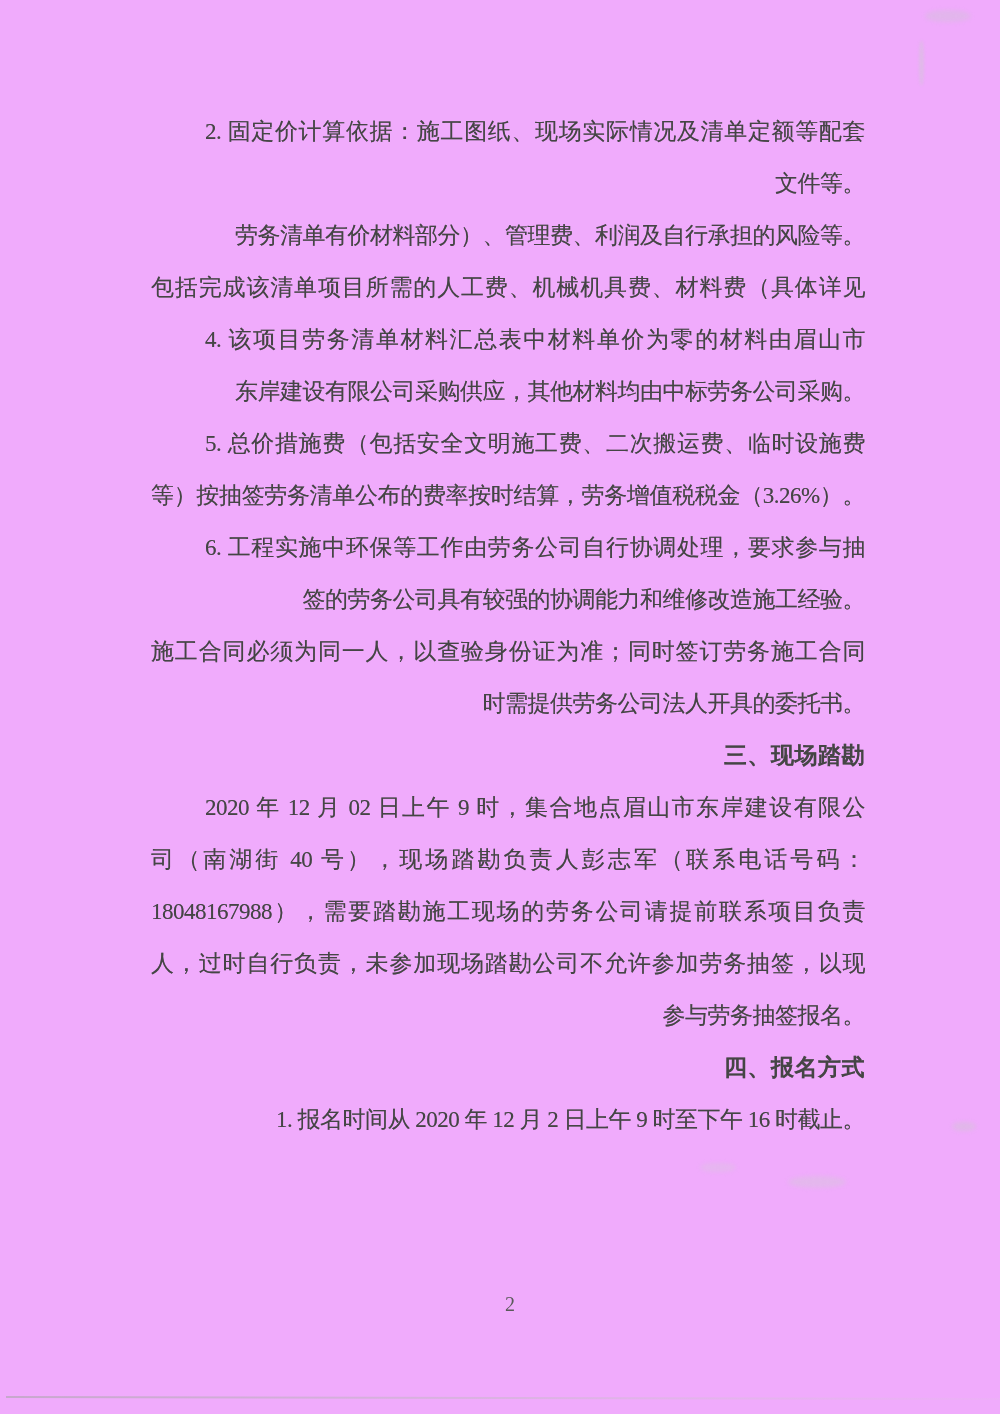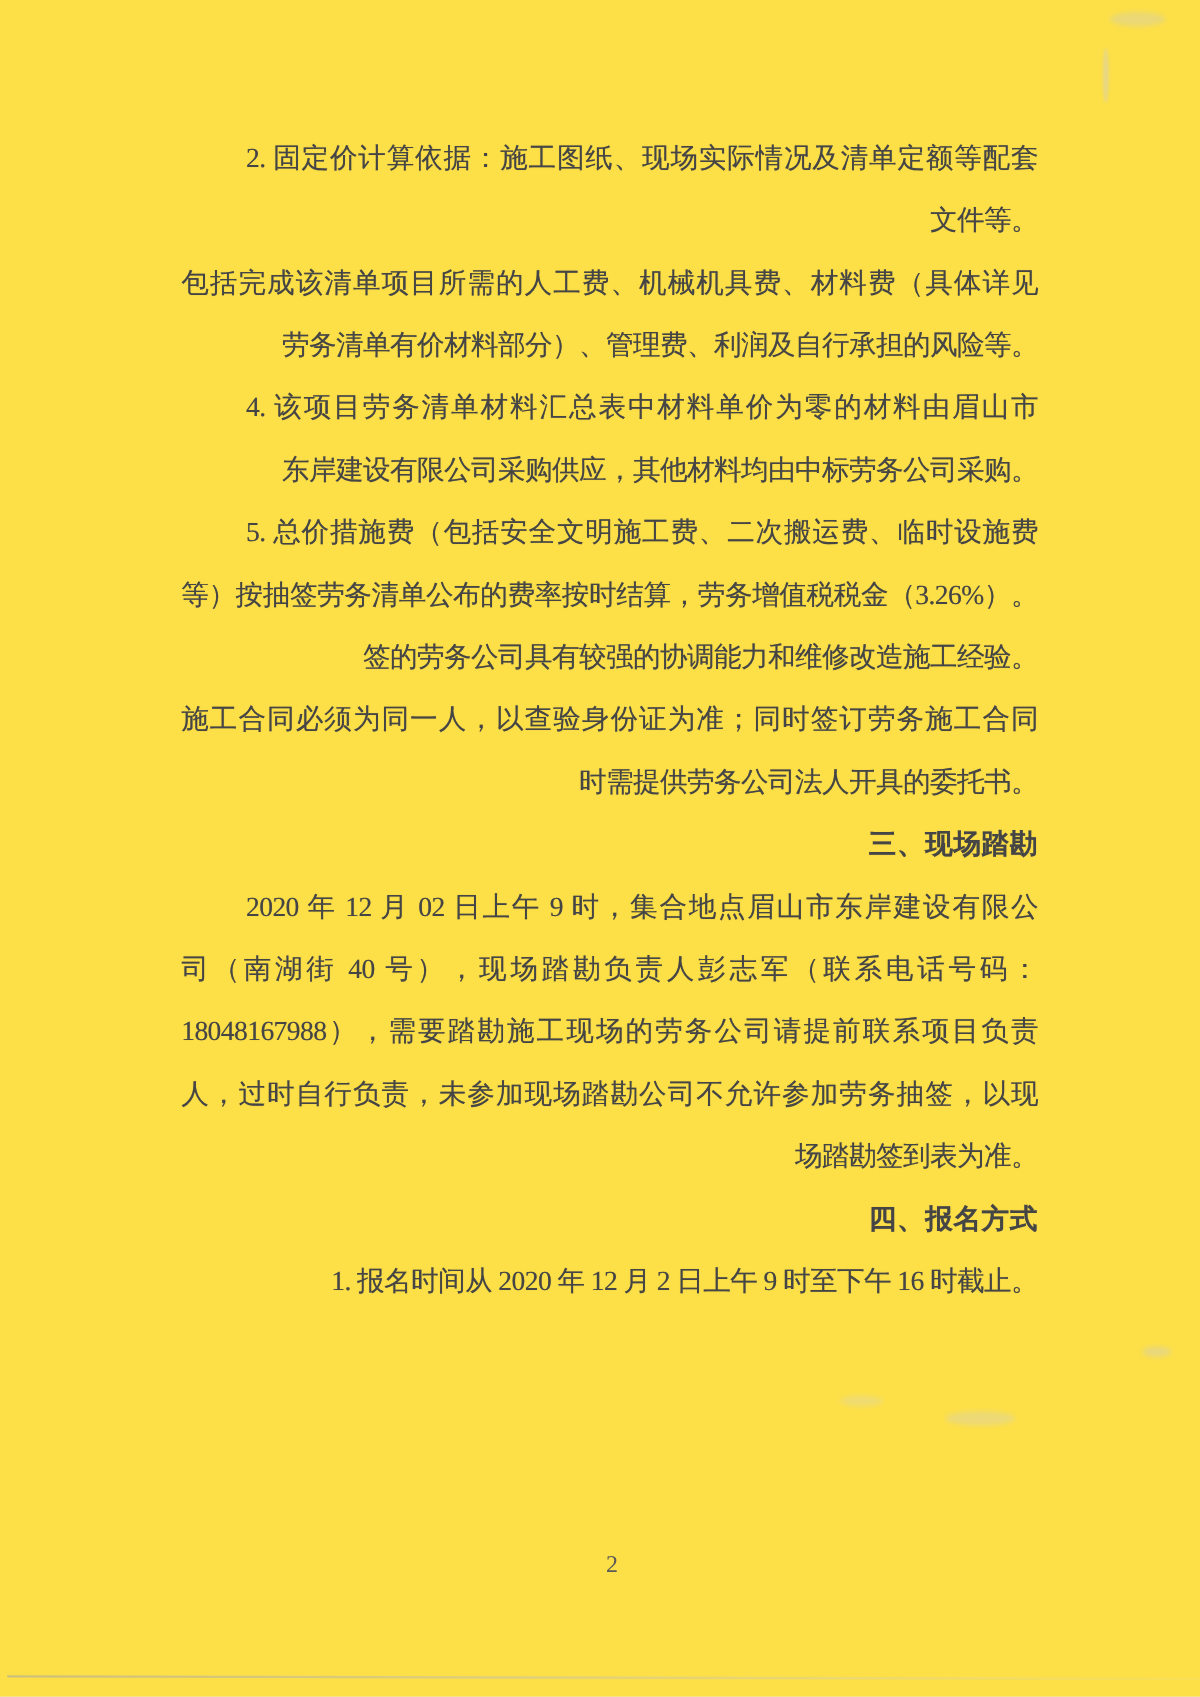--- a/index.html
+++ b/index.html
@@ -4,21 +4,21 @@
 <style>
   html, body {
     margin: 0;
     padding: 0;
     background: #e9e9e9;
   }
   .page {
     position: relative;
     width: 1000px;
     height: 1414px;
-    background: #fde047;
+    background: #f0abfc;
     overflow: hidden;
     font-family: "Liberation Serif", "DejaVu Serif", serif;
   }
   .text-block {
     position: absolute;
     left: 151px;
     top: 106px;
     width: 714px;
     font-size: 23px;
     line-height: 52px;
@@ -76,35 +76,36 @@
 </style>
 </head>
 <body>
 
 <div class="page">
 
   <div class="text-block">
 
   <div class="line indent justify">2. 固定价计算依据：施工图纸、现场实际情况及清单定额等配套</div>
       <div class="line">文件等。</div>
+      <div class="line">劳务清单有价材料部分）、管理费、利润及自行承担的风险等。</div>
       <div class="line justify">包括完成该清单项目所需的人工费、机械机具费、材料费（具体详见</div>
-      <div class="line">劳务清单有价材料部分）、管理费、利润及自行承担的风险等。</div>
       <div class="line indent justify">4. 该项目劳务清单材料汇总表中材料单价为零的材料由眉山市</div>
       <div class="line">东岸建设有限公司采购供应，其他材料均由中标劳务公司采购。</div>
       <div class="line indent justify">5. 总价措施费（包括安全文明施工费、二次搬运费、临时设施费</div>
       <div class="line justify">等）按抽签劳务清单公布的费率按时结算，劳务增值税税金（3.26%）。</div>
+      <div class="line indent justify">6. 工程实施中环保等工作由劳务公司自行协调处理，要求参与抽</div>
       <div class="line">签的劳务公司具有较强的协调能力和维修改造施工经验。</div>
       <div class="line justify">施工合同必须为同一人，以查验身份证为准；同时签订劳务施工合同</div>
       <div class="line">时需提供劳务公司法人开具的委托书。</div>
       <div class="line indent heading">三、现场踏勘</div>
       <div class="line indent justify">2020 年 12 月 02 日上午 9 时，集合地点眉山市东岸建设有限公</div>
       <div class="line justify">司（南湖街 40 号），现场踏勘负责人彭志军（联系电话号码：</div>
       <div class="line justify">18048167988），需要踏勘施工现场的劳务公司请提前联系项目负责</div>
       <div class="line justify">人，过时自行负责，未参加现场踏勘公司不允许参加劳务抽签，以现</div>
-      <div class="line">场踏勘签到表为准。</div>
+      <div class="line">参与劳务抽签报名。</div>
       <div class="line indent heading">四、报名方式</div>
       <div class="line indent">1. 报名时间从 2020 年 12 月 2 日上午 9 时至下午 16 时截止。</div>
     </div>
 
   <div class="page-number">2</div>
 
   <div class="scan-bottom-line"></div>
   <div class="smudge smudge-a"></div>
   <div class="smudge smudge-b"></div>
   <div class="smudge smudge-c"></div>

